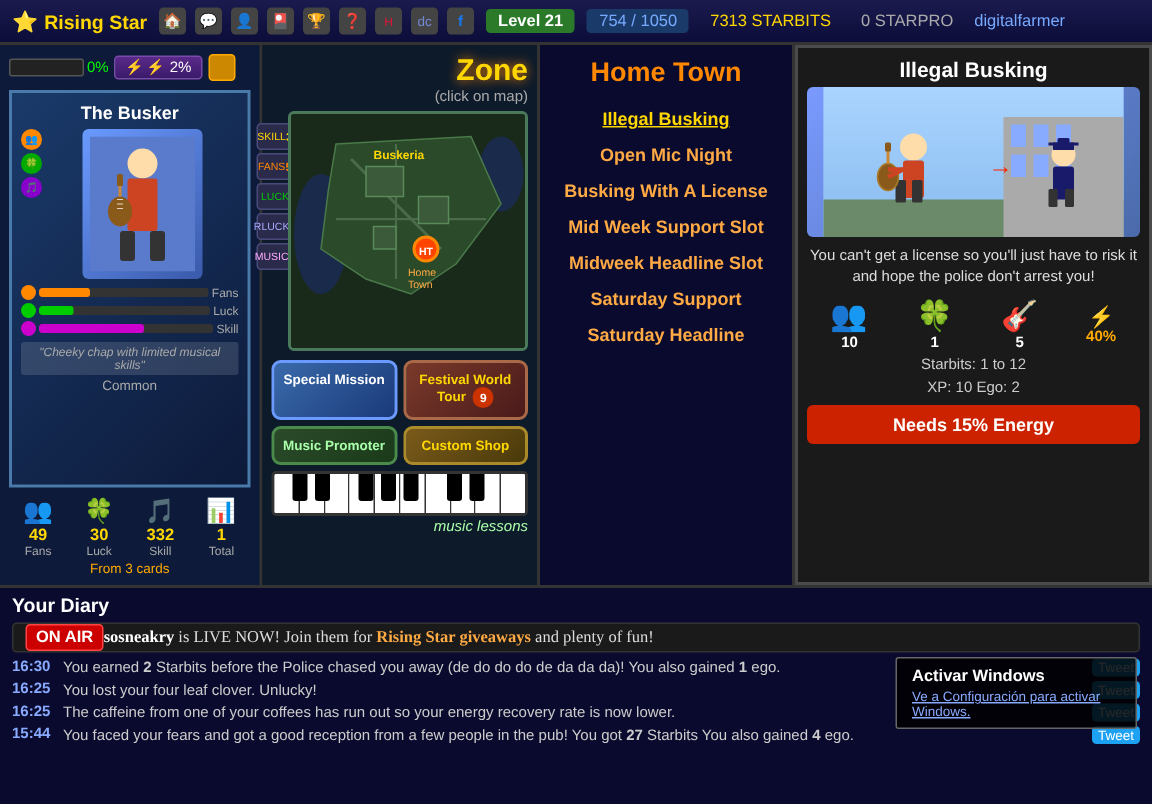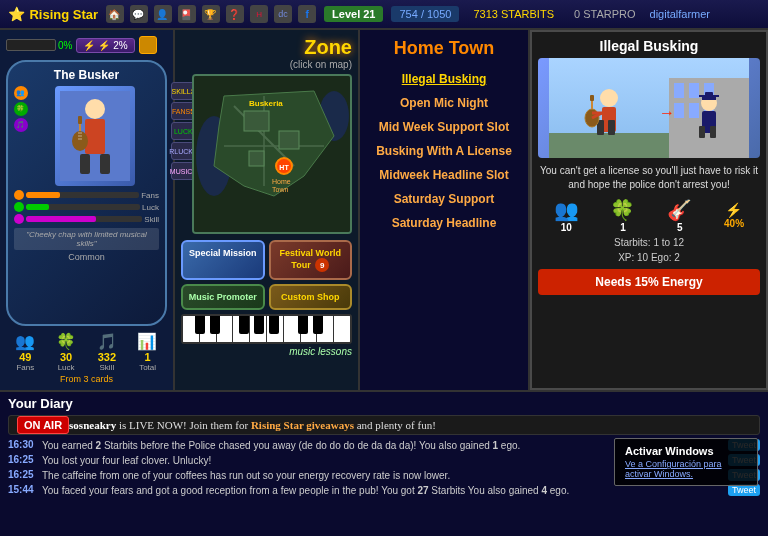--- a/index.html
+++ b/index.html
@@ -81,21 +81,21 @@
       border: 1px solid #ffaa00;
       border-radius: 3px;
       width: 18px;
       height: 18px;
       cursor: pointer;
     }
 
     .player-card {
       background: linear-gradient(135deg, #1a3a6a, #0d1a3a);
       border: 2px solid #4a7aaa;
-      border-radius: 20px;
+      border-radius: 0;
       padding: 6px;
       flex: 1;
       position: relative;
     }
     .player-card-title {
       text-align: center;
       font-size: 12px;
       font-weight: bold;
       color: #fff;
       margin-bottom: 4px;
@@ -402,21 +402,21 @@
     }
 
     
     .windows-activation {
       position: absolute;
       bottom: 50px;
       right: 10px;
       background: rgba(0,0,0,0.85);
       border: 1px solid #666;
       padding: 6px 10px;
-      width: 144px;
+      width: 161px;
       font-size: 9px;
       color: #ddd;
       border-radius: 2px;
     }
     .windows-activation-title { font-size: 11px; font-weight: bold; color: #fff; margin-bottom: 2px; }
     .windows-activation-link { color: #88aaff; text-decoration: underline; cursor: pointer; margin-top: 31px; }
     .side-btn {
       background: #2a2a4a;
       border: 1px solid #4a4a7a;
       border-radius: 3px;
@@ -662,22 +662,22 @@
           <div class="black-key" style="left:130px;"></div>
         </div>
         <div class="music-lessons-label">music lessons</div>
       </div>
 
       <div class="hometown-panel">
         <div class="hometown-title">Home Town</div>
 
         <div class="hometown-item active" style="color:#ffd700;text-decoration:underline;">Illegal Busking</div>
         <div class="hometown-item">Open Mic Night</div>
+        <div class="hometown-item">Busking With A License</div>
         <div class="hometown-item">Mid Week Support Slot</div>
-        <div class="hometown-item">Busking With A License</div>
         <div class="hometown-item">Midweek Headline Slot</div>
         <div class="hometown-item">Saturday Support</div>
         <div class="hometown-item">Saturday Headline</div>
       </div>
 
       <div class="busking-panel">
         <div class="busking-title">Illegal Busking</div>
 
         <div class="busking-img">
           <svg width="100%" height="100%" viewBox="0 0 200 100" xmlns="http://www.w3.org/2000/svg">

